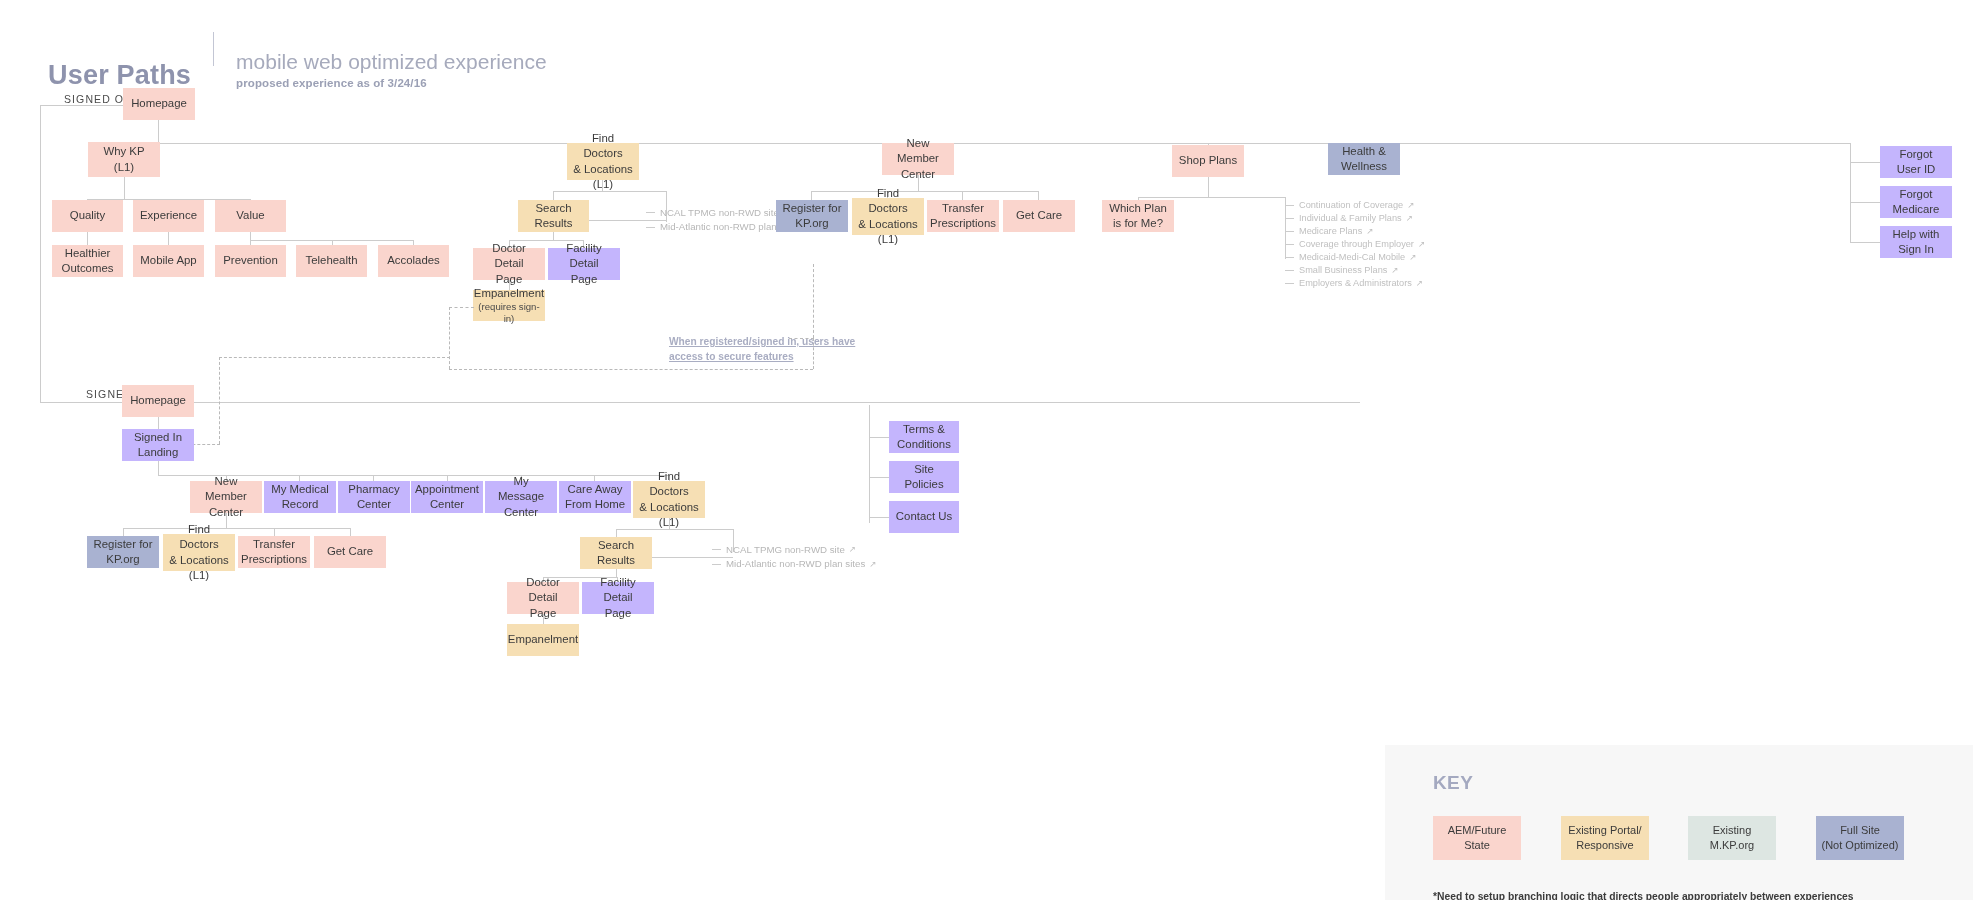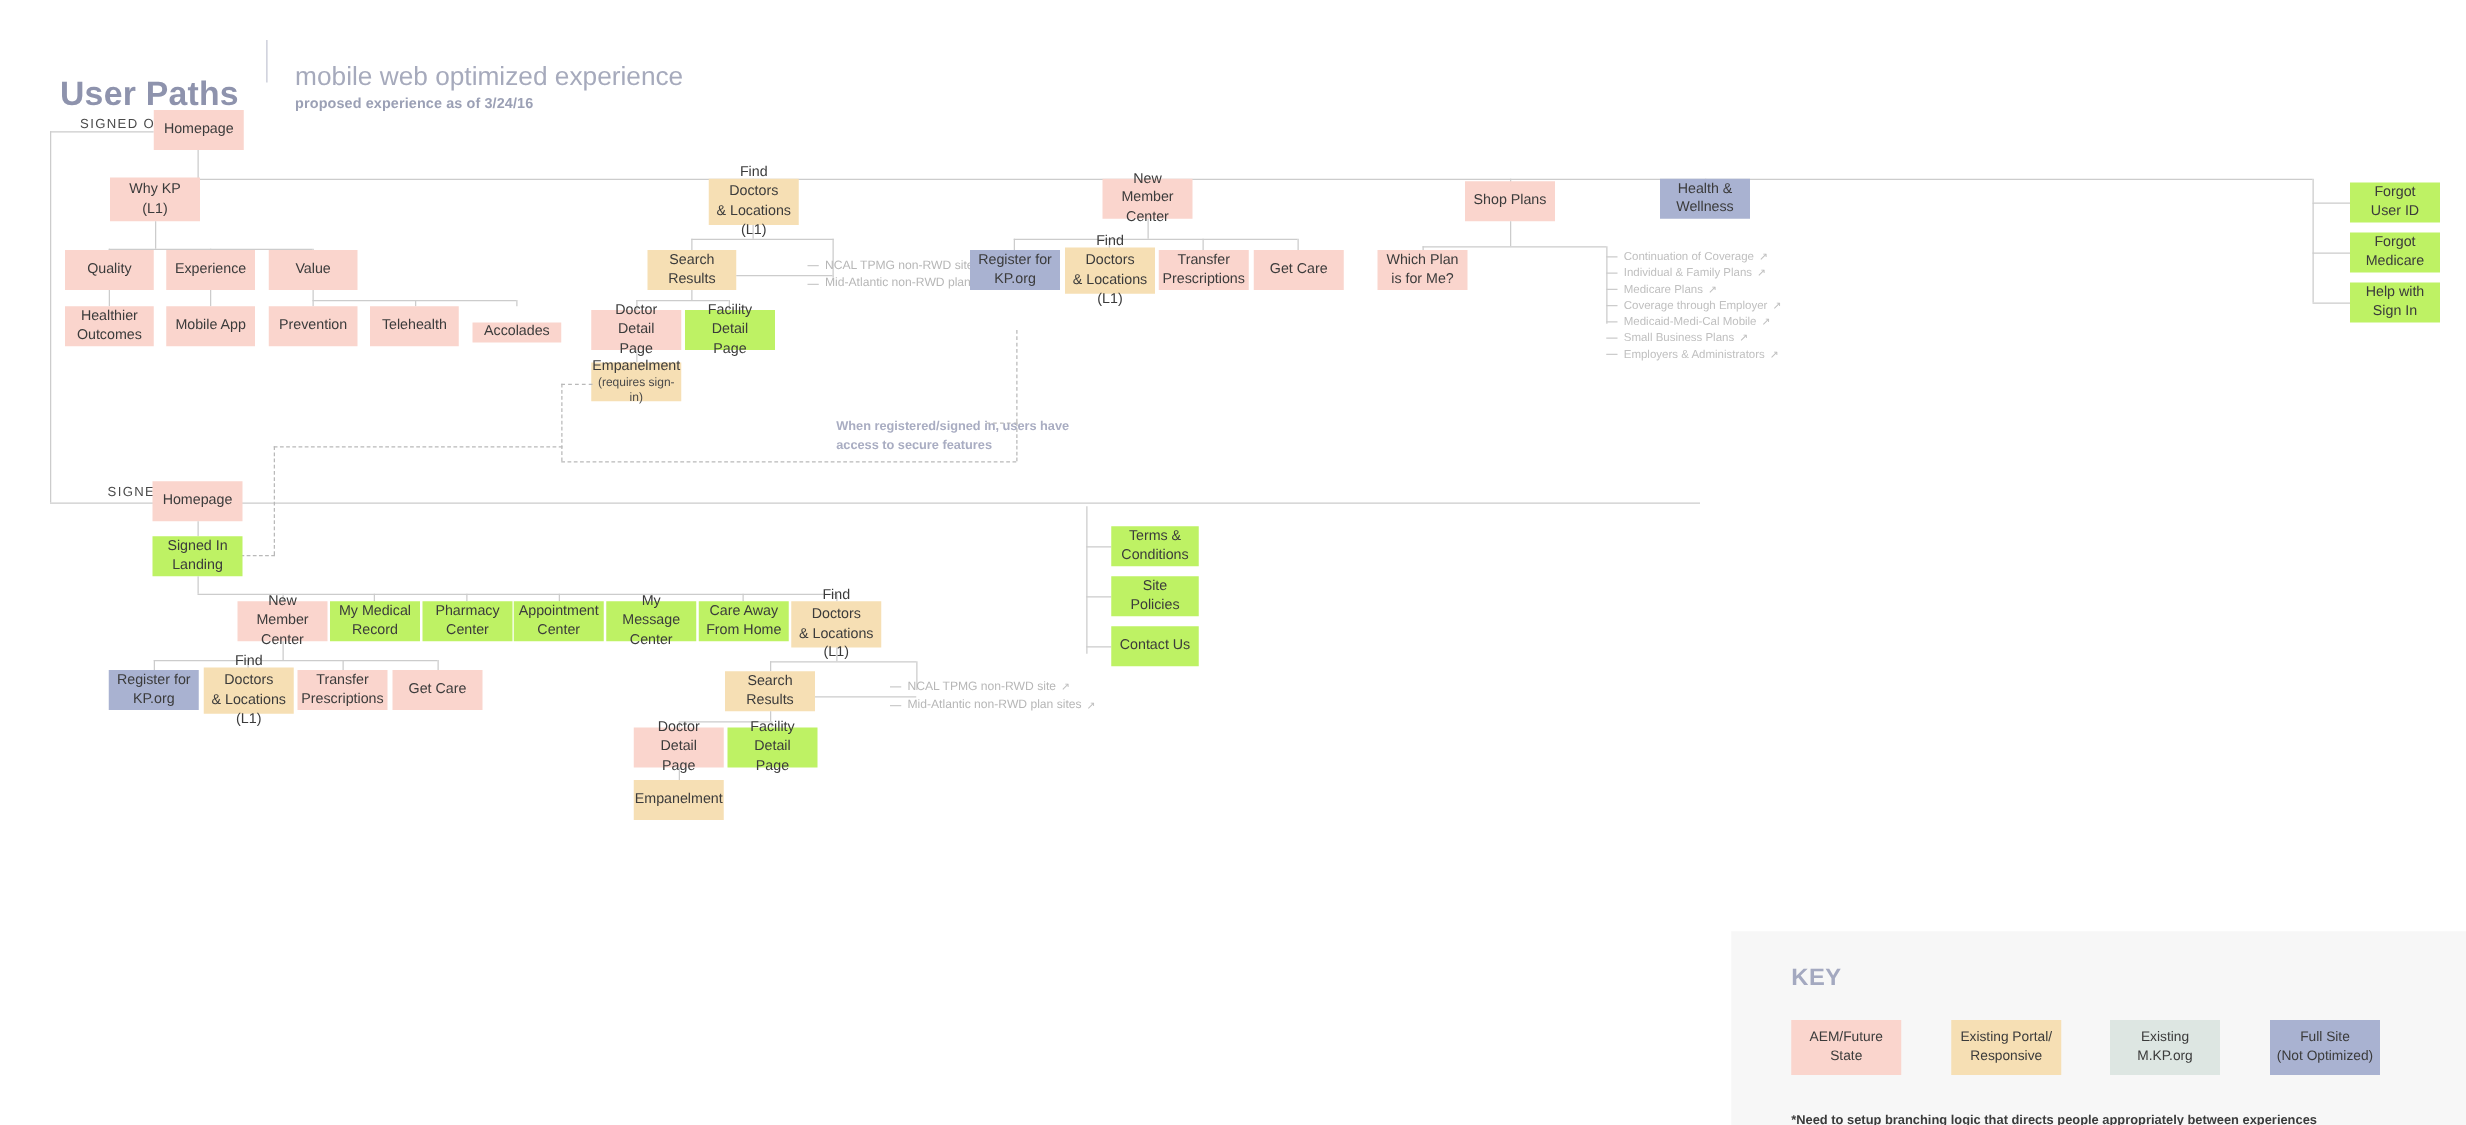--- a/index.html
+++ b/index.html
@@ -37,21 +37,21 @@
   
   .node{
     position:absolute;box-sizing:border-box;
     display:flex;flex-direction:column;align-items:center;justify-content:center;
     text-align:center;font-size:11.4px;line-height:1.32;color:#3b3b3b;
     padding:3px 4px;
   }
   .node .sub{font-size:9.6px;line-height:1.25;color:#4a4a4a;}
   .pink{background:#fad5cd;}
   .tan{background:#f6dfb4;}
-  .mint{background:#bef264;}
+  .mint{background:#c4b5fd;}
   .blue{background:#a9b2d1;}
 
   
   .ln{position:absolute;background:#cccccc;}
   .lnh{height:1px;}
   .lnv{width:1px;}
   .dash-v{position:absolute;width:0;border-left:1px dashed #b9b9b9;}
   .dash-h{position:absolute;height:0;border-top:1px dashed #b9b9b9;}
 
   
@@ -156,21 +156,21 @@
   </div>
   <div class="node pink" style="left:133px;top:245px;width:71px;height:32px;">
     <span>Mobile App</span>
   </div>
   <div class="node pink" style="left:215px;top:245px;width:71px;height:32px;">
     <span>Prevention</span>
   </div>
   <div class="node pink" style="left:296px;top:245px;width:71px;height:32px;">
     <span>Telehealth</span>
   </div>
-  <div class="node pink" style="left:378px;top:258px;width:71px;height:16px;">
+  <div class="node pink" style="left:378px;top:245px;width:71px;height:32px;">
     <span>Accolades</span>
   </div>
 
   <div class="node tan" style="left:567px;top:143px;width:72px;height:37px;">
     <span>Find Doctors</span>
     <span>&amp; Locations</span>
     <span>(L1)</span>
   </div>
   <div class="ln lnv" style="left:602px;top:180px;height:11px;"></div>
   <div class="ln lnh" style="left:553px;top:191px;width:114px;"></div>
@@ -220,21 +220,21 @@
   <div class="dash-v" style="left:449px;top:307px;height:62px;"></div>
   <div class="dash-h" style="left:449px;top:307px;width:25px;"></div>
   <div class="dash-h" style="left:449px;top:369px;width:364px;"></div>
   <div class="dash-v" style="left:813px;top:338px;height:31px;"></div>
   <div class="dash-h" style="left:789px;top:338px;width:25px;"></div>
   <div class="dash-v" style="left:813px;top:264px;height:74px;"></div>
   <div class="dash-h" style="left:219px;top:357px;width:231px;"></div>
   <div class="dash-v" style="left:219px;top:357px;height:87px;"></div>
   <div class="dash-h" style="left:158px;top:444px;width:62px;"></div>
 
-  <div class="annot" style="left:669px;top:335px;">
+  <div class="annot" style="left:669px;top:335px;text-decoration:underline;">
     <div>When registered/signed in, users have</div>
     <div>access to secure features</div>
   </div>
 
   <div class="node pink" style="left:882px;top:143px;width:72px;height:32px;">
     <span>New Member</span>
     <span>Center</span>
   </div>
   <div class="ln lnv" style="left:918px;top:175px;height:16px;"></div>
   <div class="ln lnh" style="left:811px;top:191px;width:227px;"></div>

